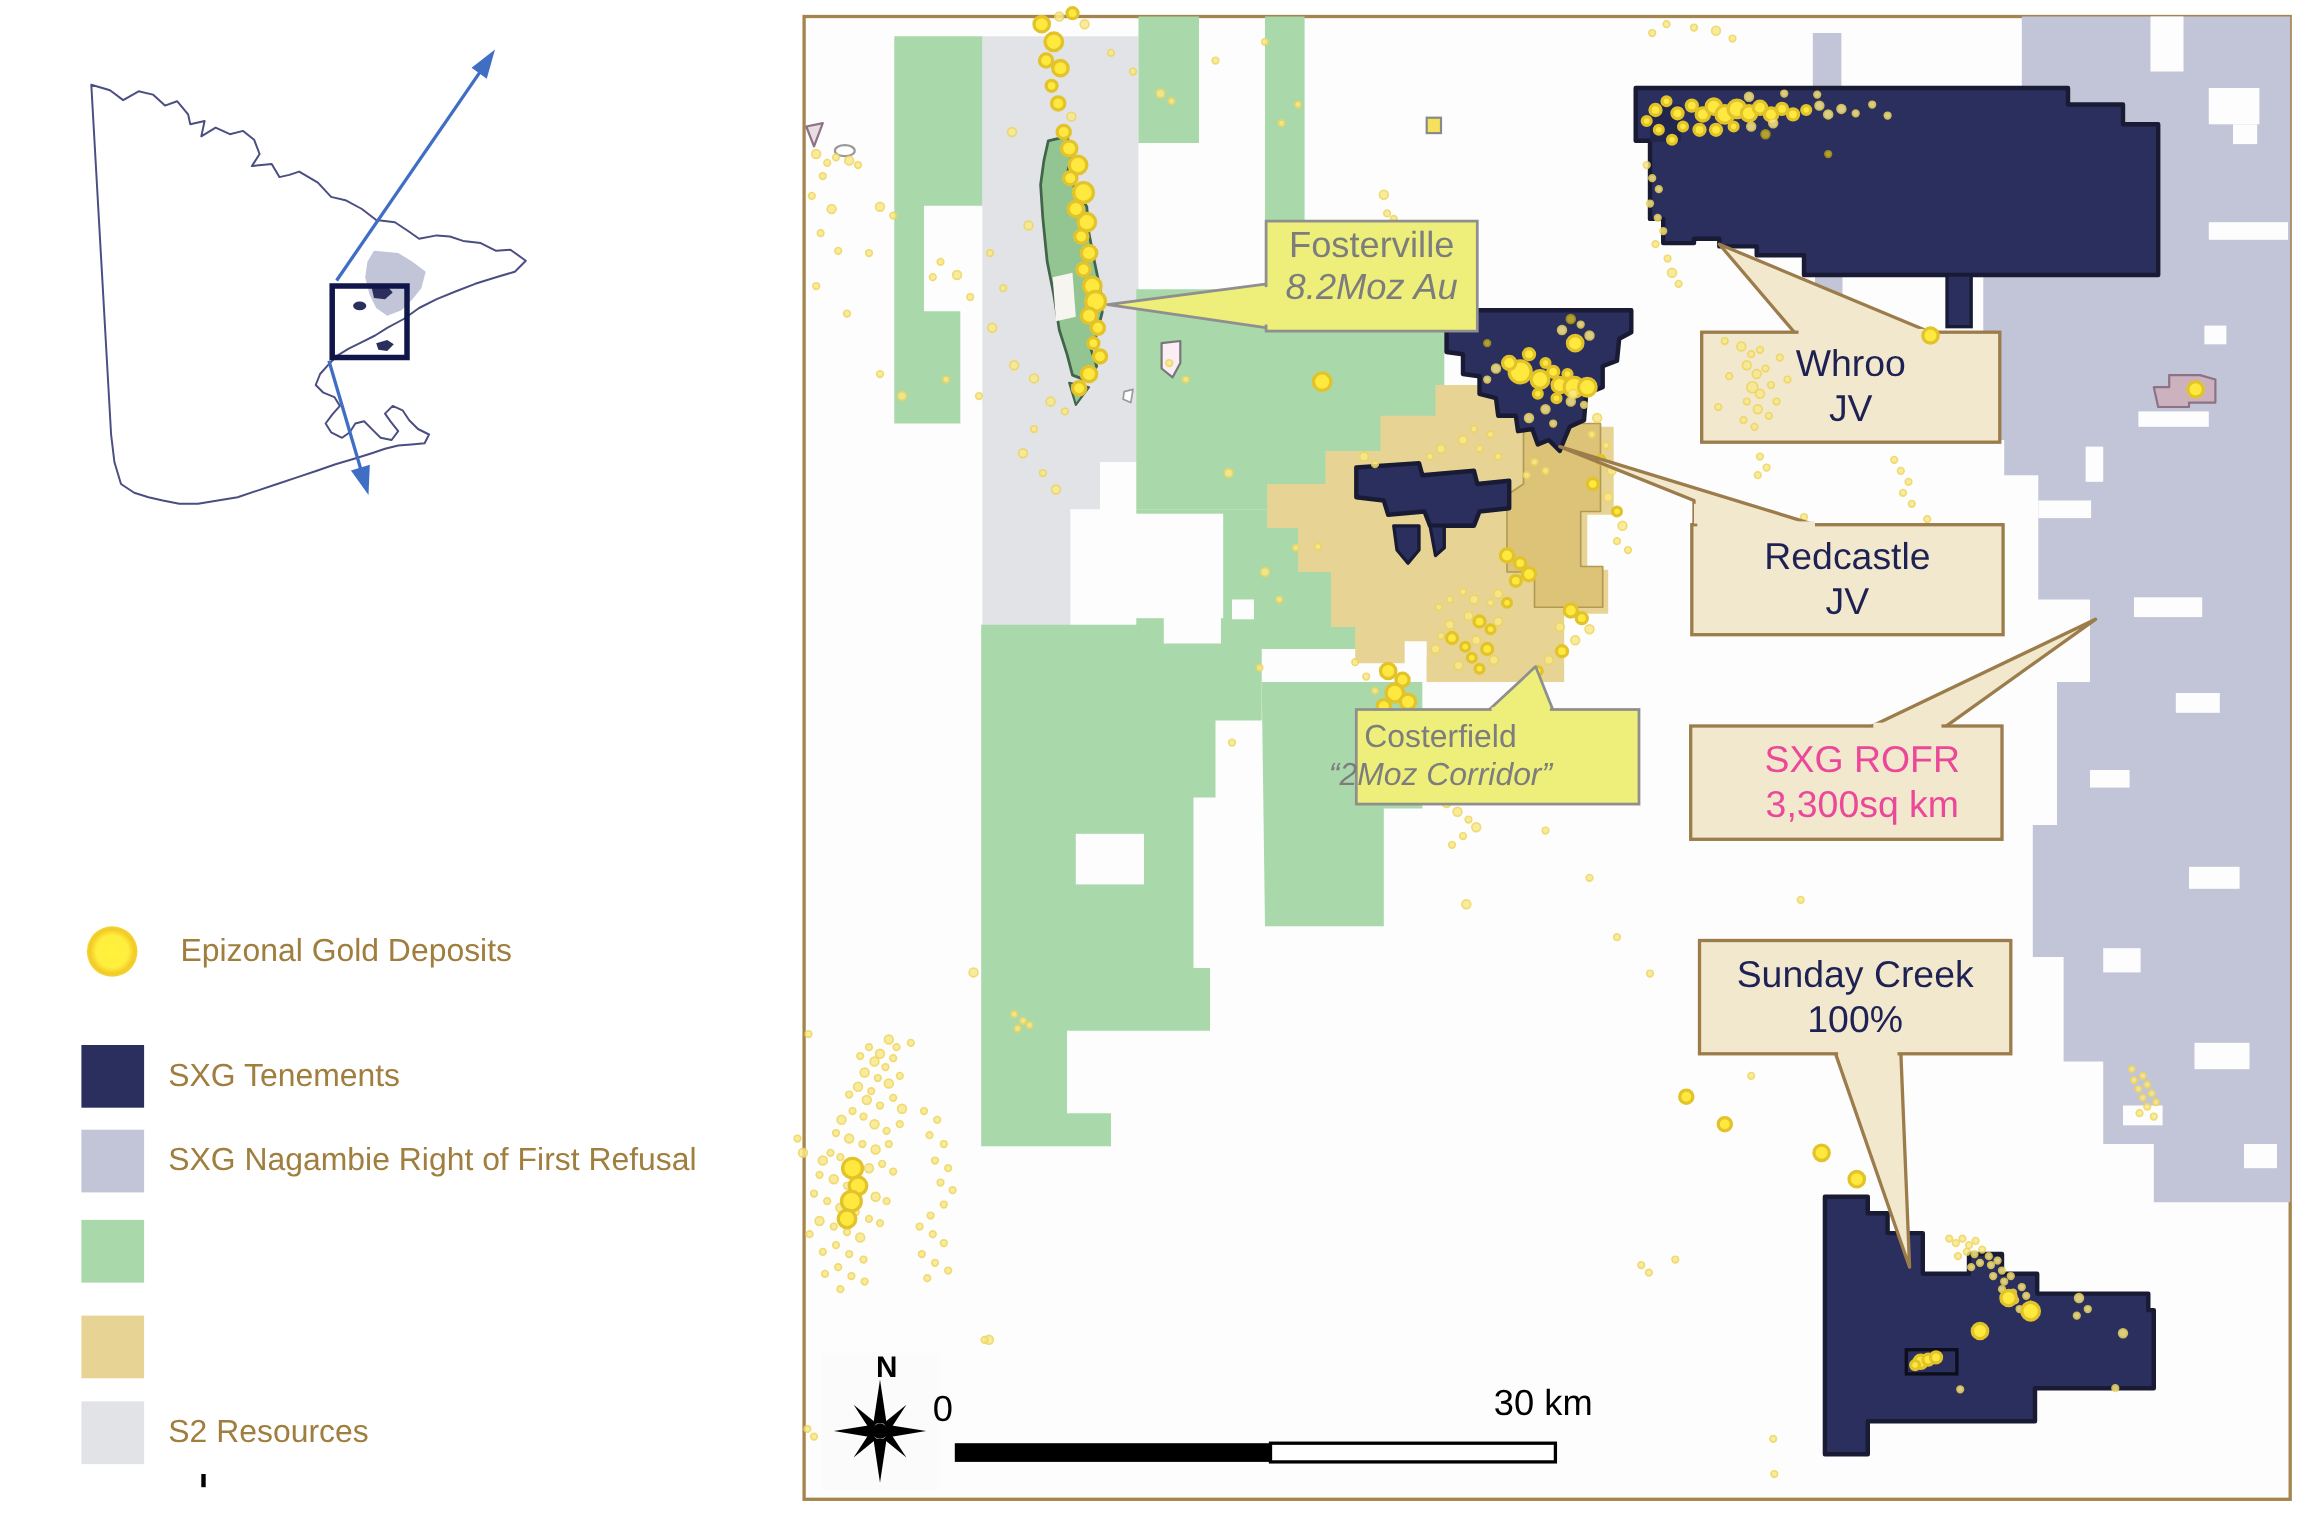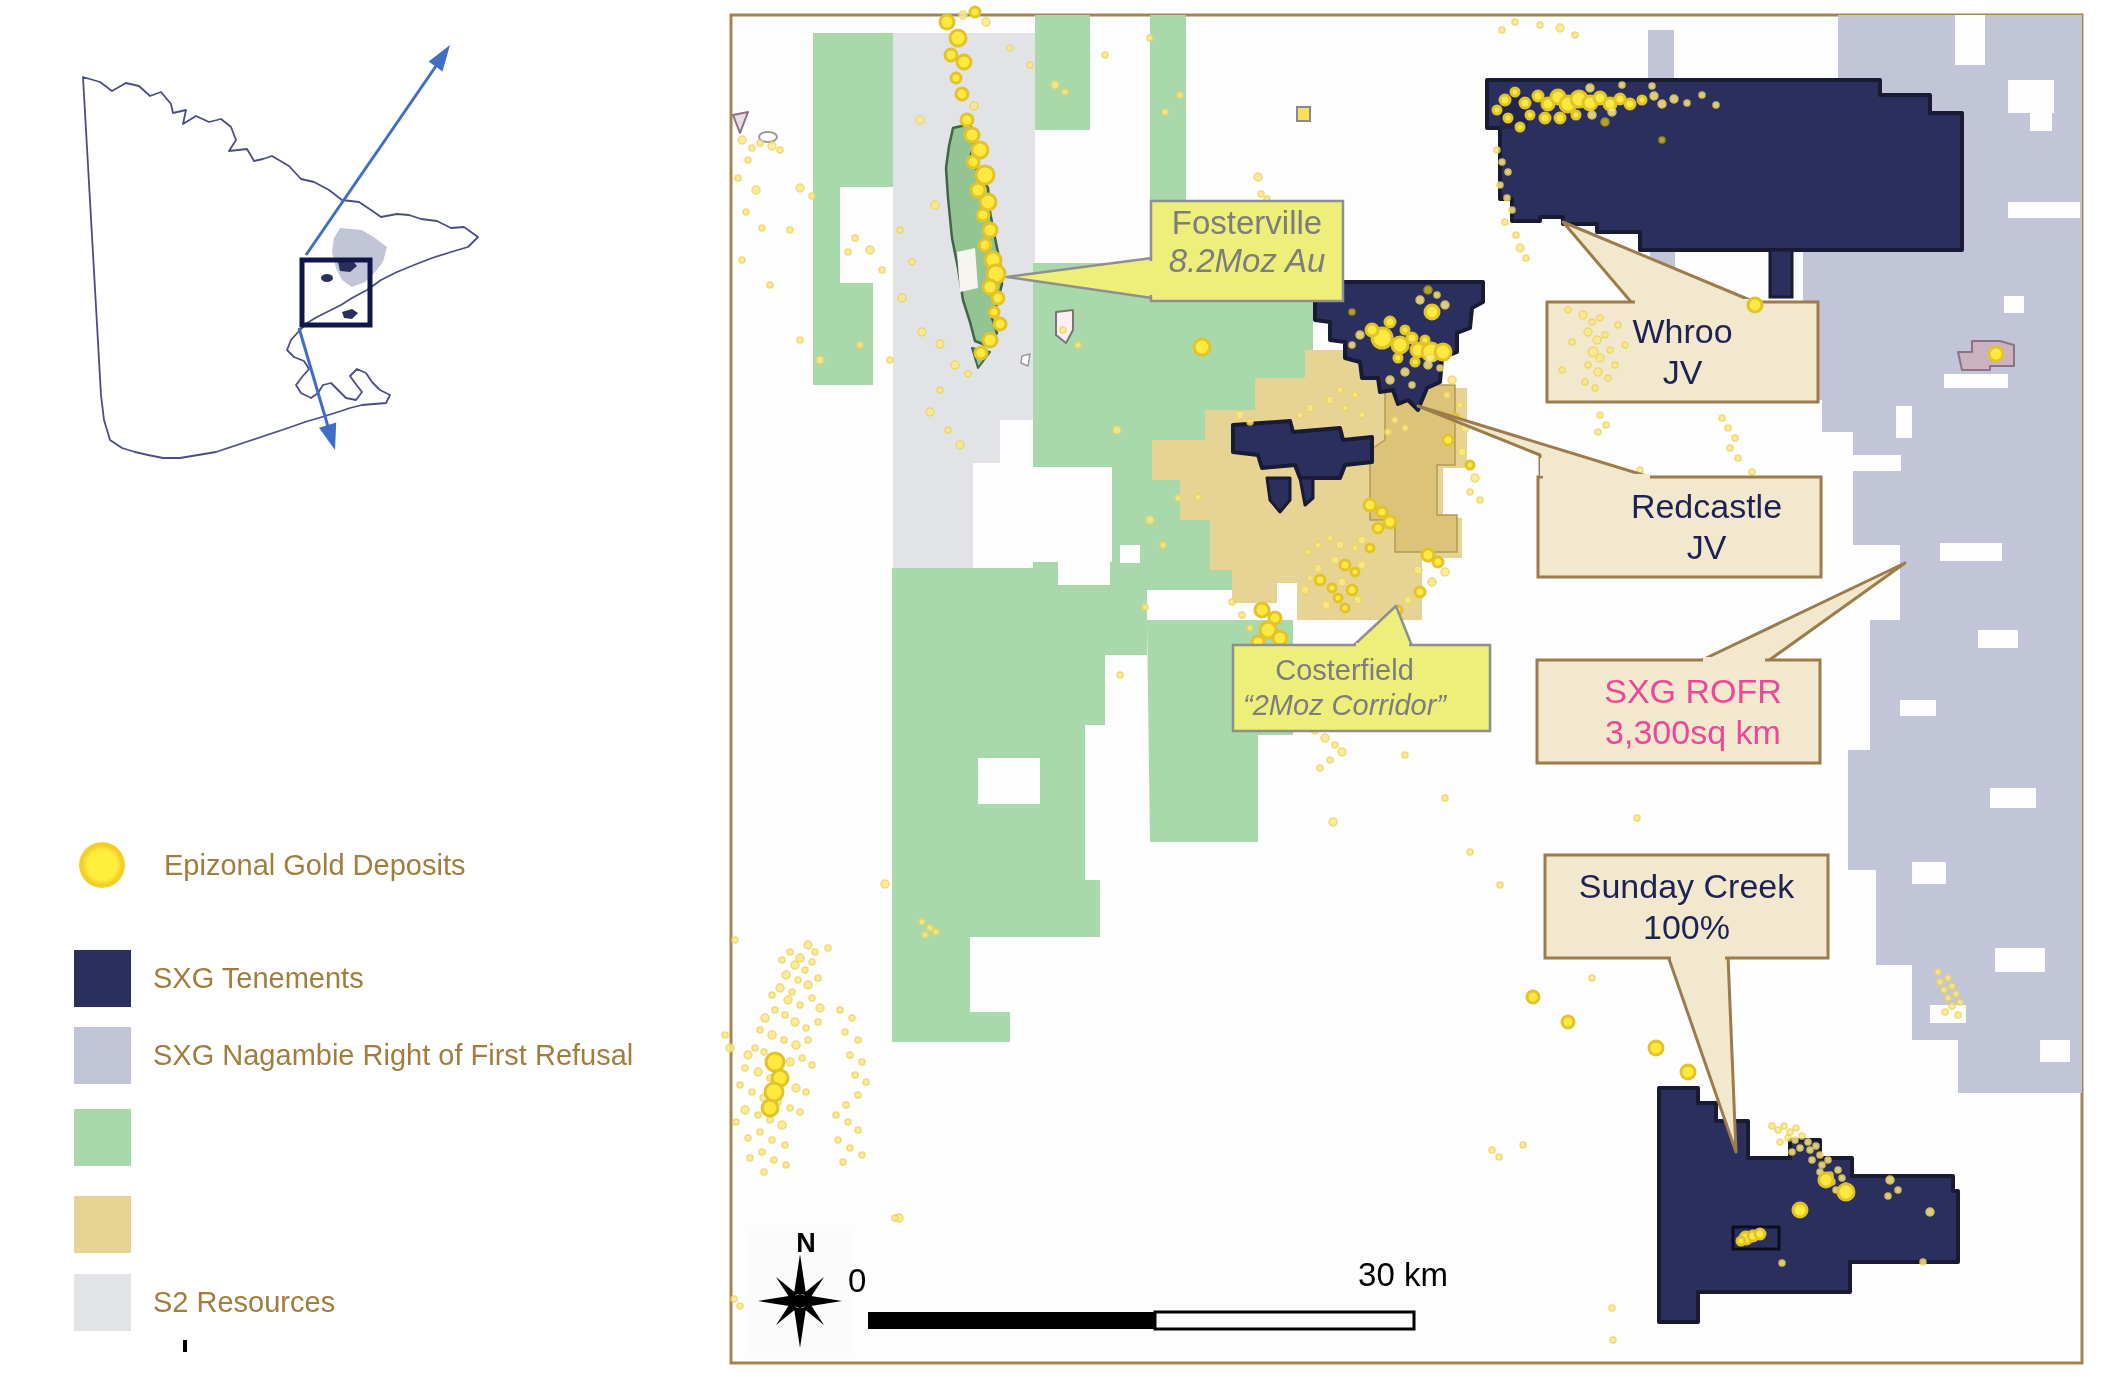--- a/index.html
+++ b/index.html
@@ -616,25 +616,25 @@
     </div>
   <div id="callout-texts">
       <div class="callout-text" style="left: 1151px; top: 201px; width: 192px; height: 82px; color: rgb(125, 125, 125); font-size: 33px; line-height: 38px;">
         <div class="l1">Fosterville</div>
         <div class="l2 italic">8.2Moz Au</div>
       </div>
       <div class="callout-text" style="left: 1547px; top: 302px; width: 271px; height: 100px; color: rgb(30, 33, 83); font-size: 34px; line-height: 41px;">
         <div class="l1">Whroo</div>
         <div class="l2">JV</div>
       </div>
-      <div class="callout-text" style="left: 1538px; top: 477px; width: 283px; height: 100px; color: rgb(30, 33, 83); font-size: 34px; line-height: 41px; padding-left: 27px;">
+      <div class="callout-text" style="left: 1538px; top: 477px; width: 283px; height: 100px; color: rgb(30, 33, 83); font-size: 34px; line-height: 41px;">
         <div class="l1">Redcastle</div>
         <div class="l2">JV</div>
       </div>
-      <div class="callout-text" style="left: 1216px; top: 645px; width: 257px; height: 86px; color: rgb(125, 125, 125); font-size: 29px; line-height: 35px;">
+      <div class="callout-text" style="left: 1181px; top: 645px; width: 257px; height: 86px; color: rgb(125, 125, 125); font-size: 29px; line-height: 35px;">
         <div class="l1">Costerfield</div>
         <div class="l2 italic">“2Moz Corridor”</div>
       </div>
       <div class="callout-text" style="left: 1537px; top: 660px; width: 312px; height: 103px; color: #ec4899; font-size: 34px; line-height: 41px;">
         <div class="l1">SXG ROFR</div>
         <div class="l2">3,300sq km</div>
       </div>
       <div class="callout-text" style="left: 1545px; top: 855px; width: 283px; height: 103px; color: rgb(30, 33, 83); font-size: 34px; line-height: 41px;">
         <div class="l1">Sunday Creek</div>
         <div class="l2">100%</div>

